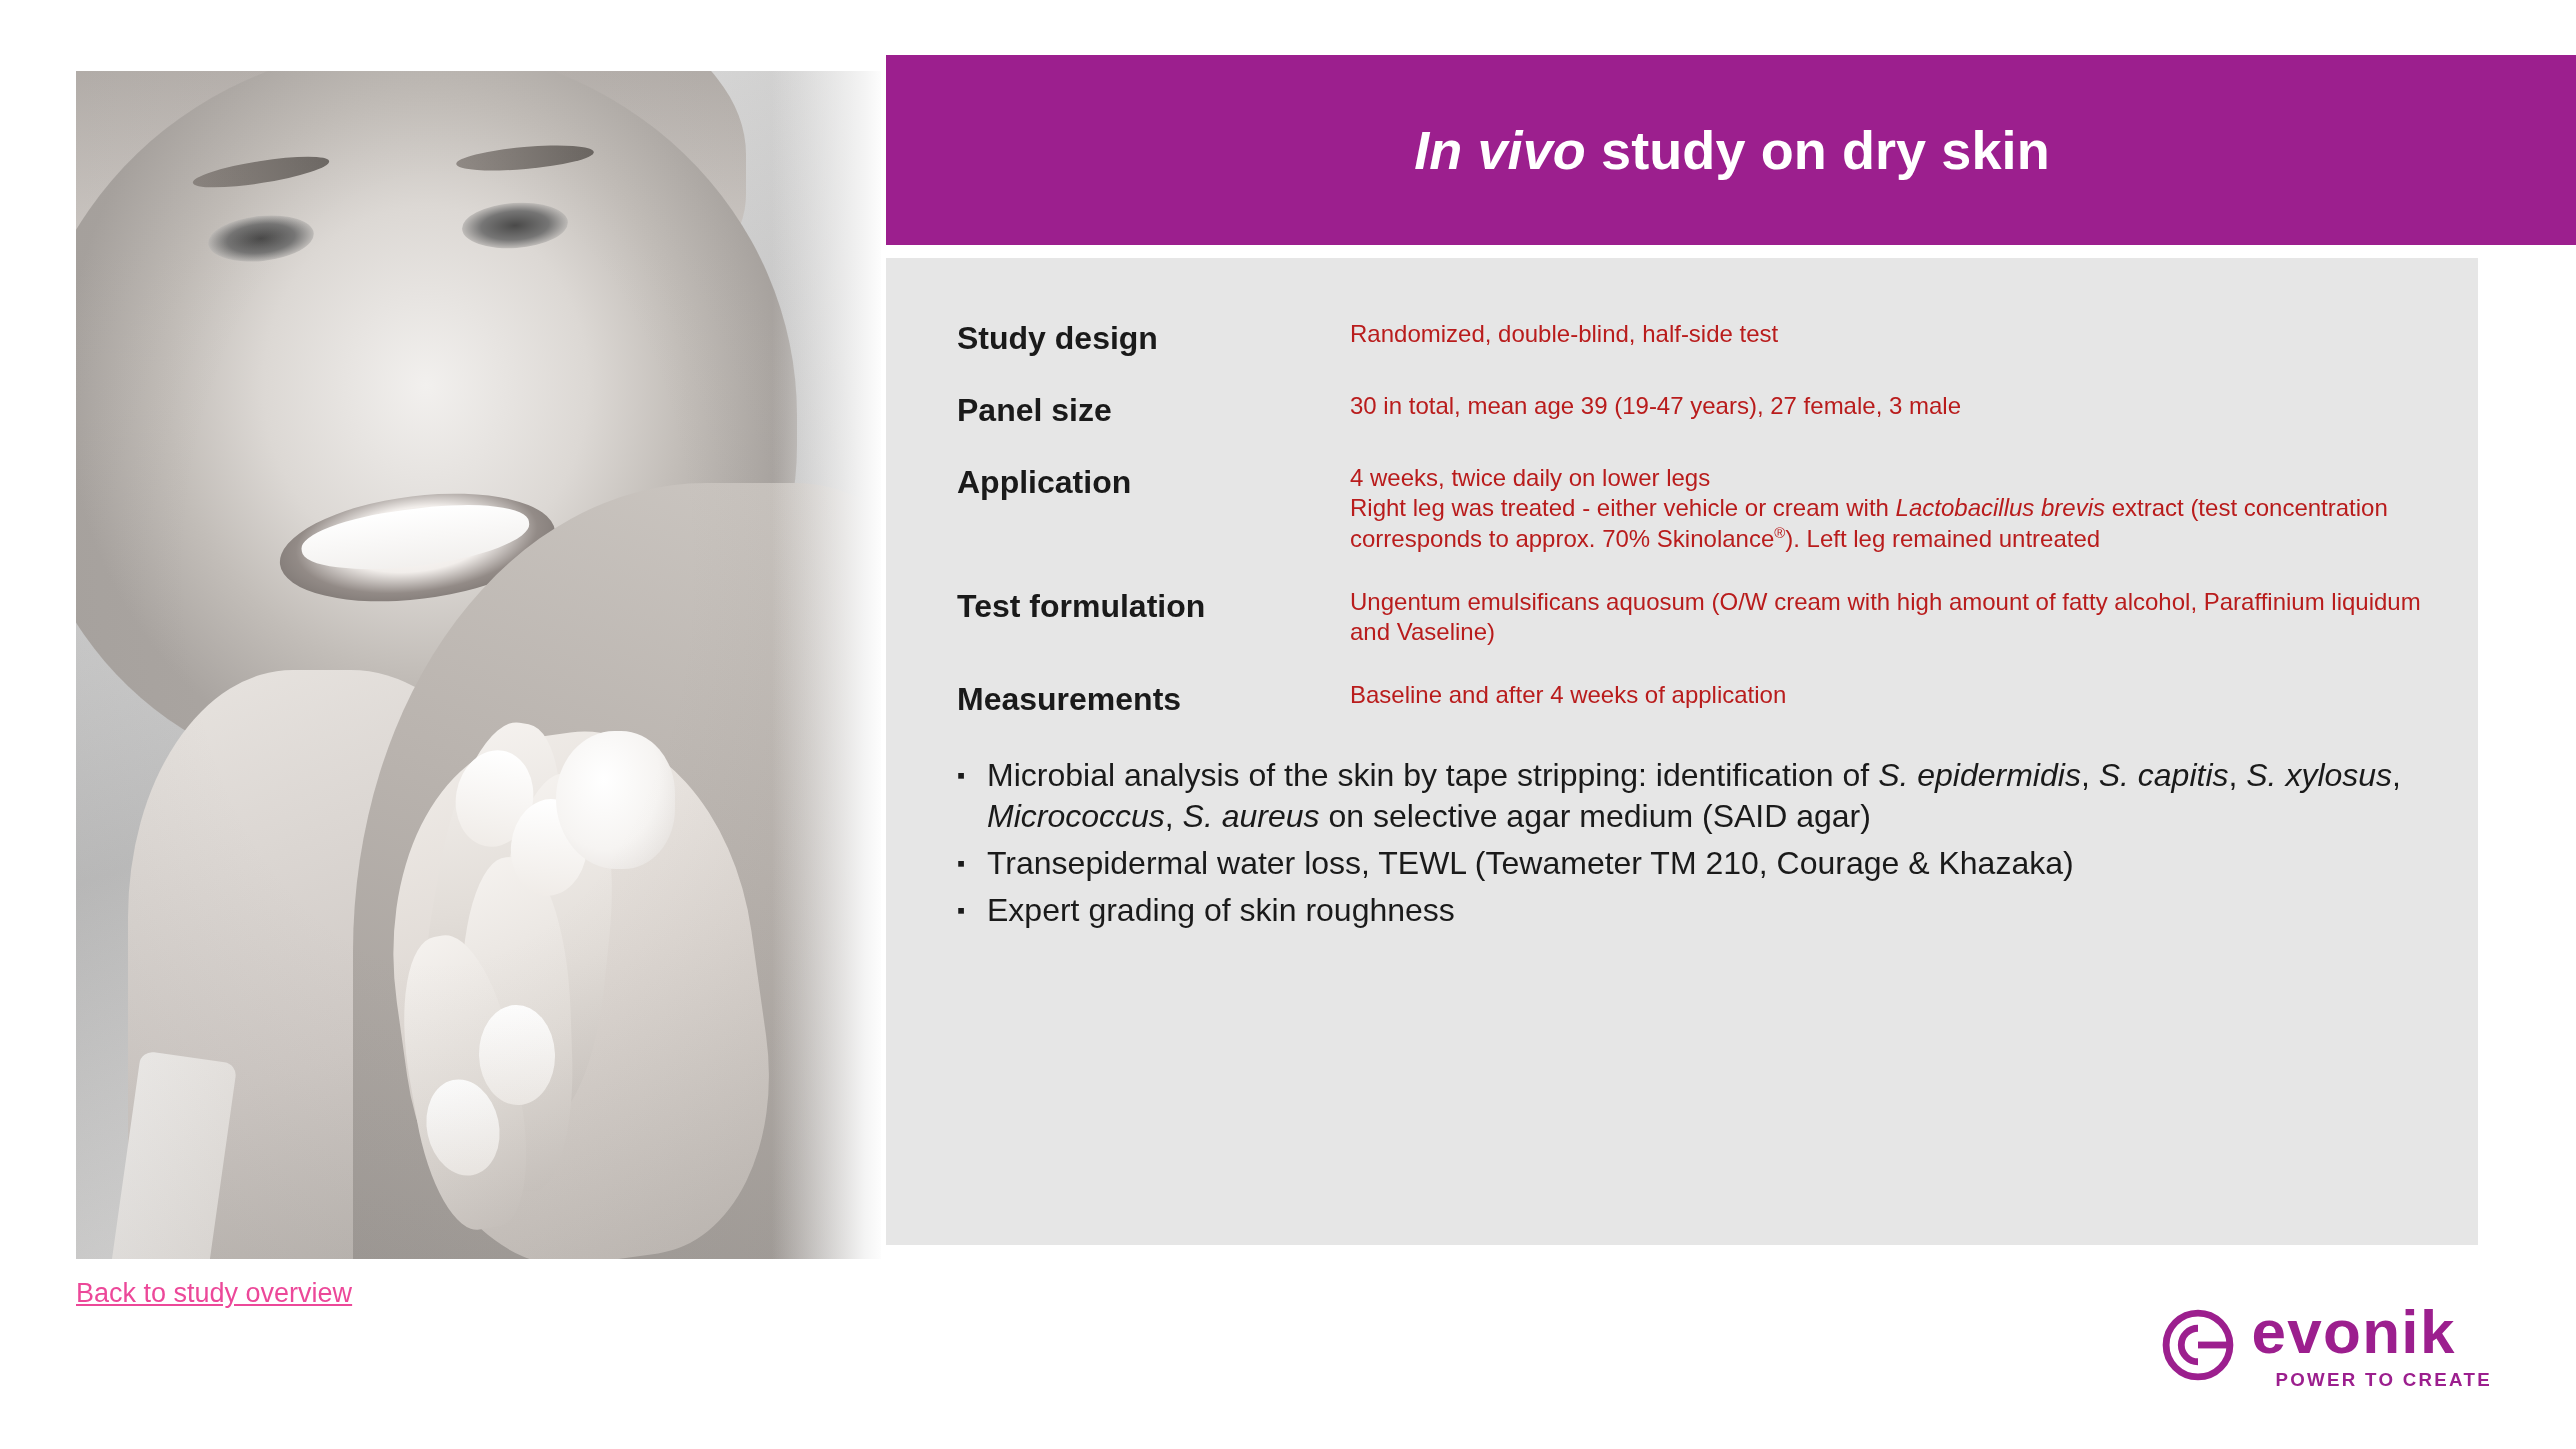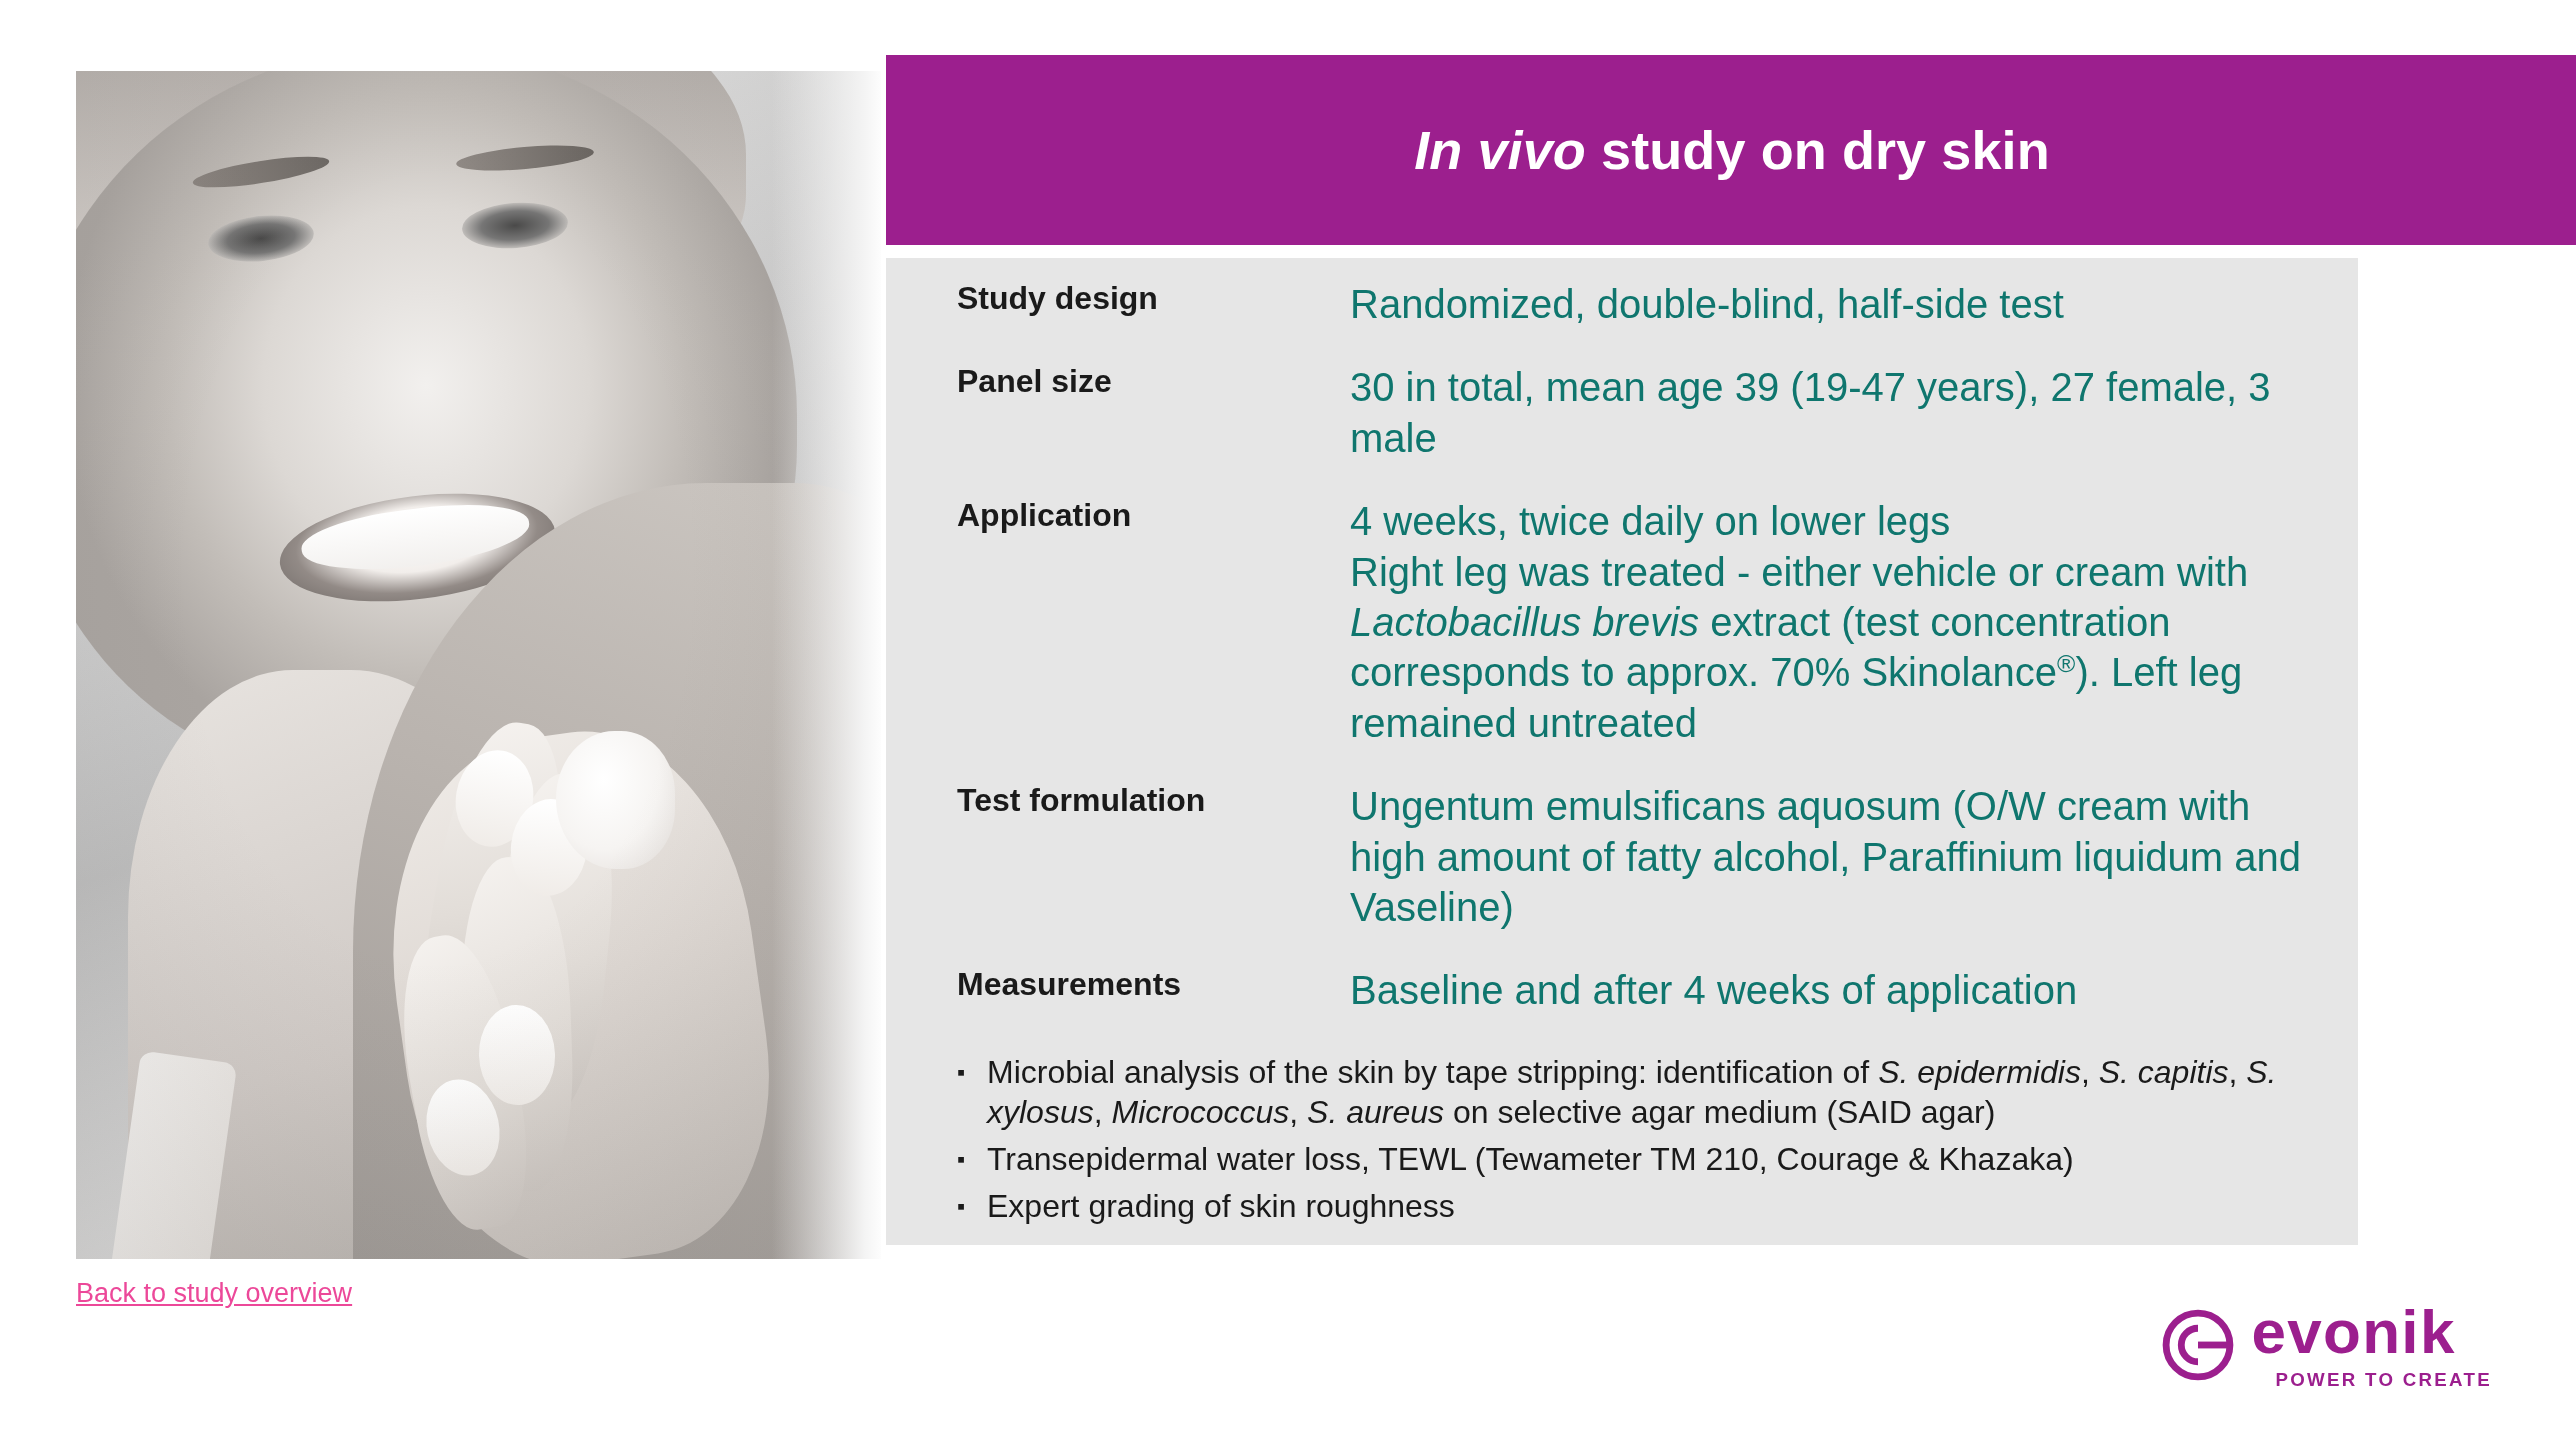--- a/index.html
+++ b/index.html
@@ -151,38 +151,38 @@
     font-size: 54px;
     font-weight: bold;
     letter-spacing: 0.1px;
     white-space: nowrap;
   }
   .title-bar .title em { font-style: italic; }
 
   .content-box {
     position: absolute;
     left: 886px; top: 258px;
-    width: 1472px; height: 987px;
+    width: 1592px; height: 987px;
     background: #e6e6e6;
-    padding: 21px 45px 26px 71px;
+    padding: 61px 45px 26px 71px;
   }
 
   .row { display: flex; margin-bottom: 33px; }
   .row:last-of-type { margin-bottom: 0; }
   .row .label {
     flex: 0 0 393px;
     font-size: 32px;
     font-weight: bold;
     color: #1a1a1a;
     line-height: 1.22;
   }
   .row .value {
     flex: 1;
-    font-size: 40px;
-    color: #0f766e;
+    font-size: 24px;
+    color: #b91c1c;
     line-height: 1.26;
   }
   .row .value em { }
   .row .value sup { font-size: .62em; vertical-align: super; }
 
   .bullets { margin-top: 36px; }
   .bullet {
     display: flex;
     font-size: 32px;
     color: #1a1a1a;

